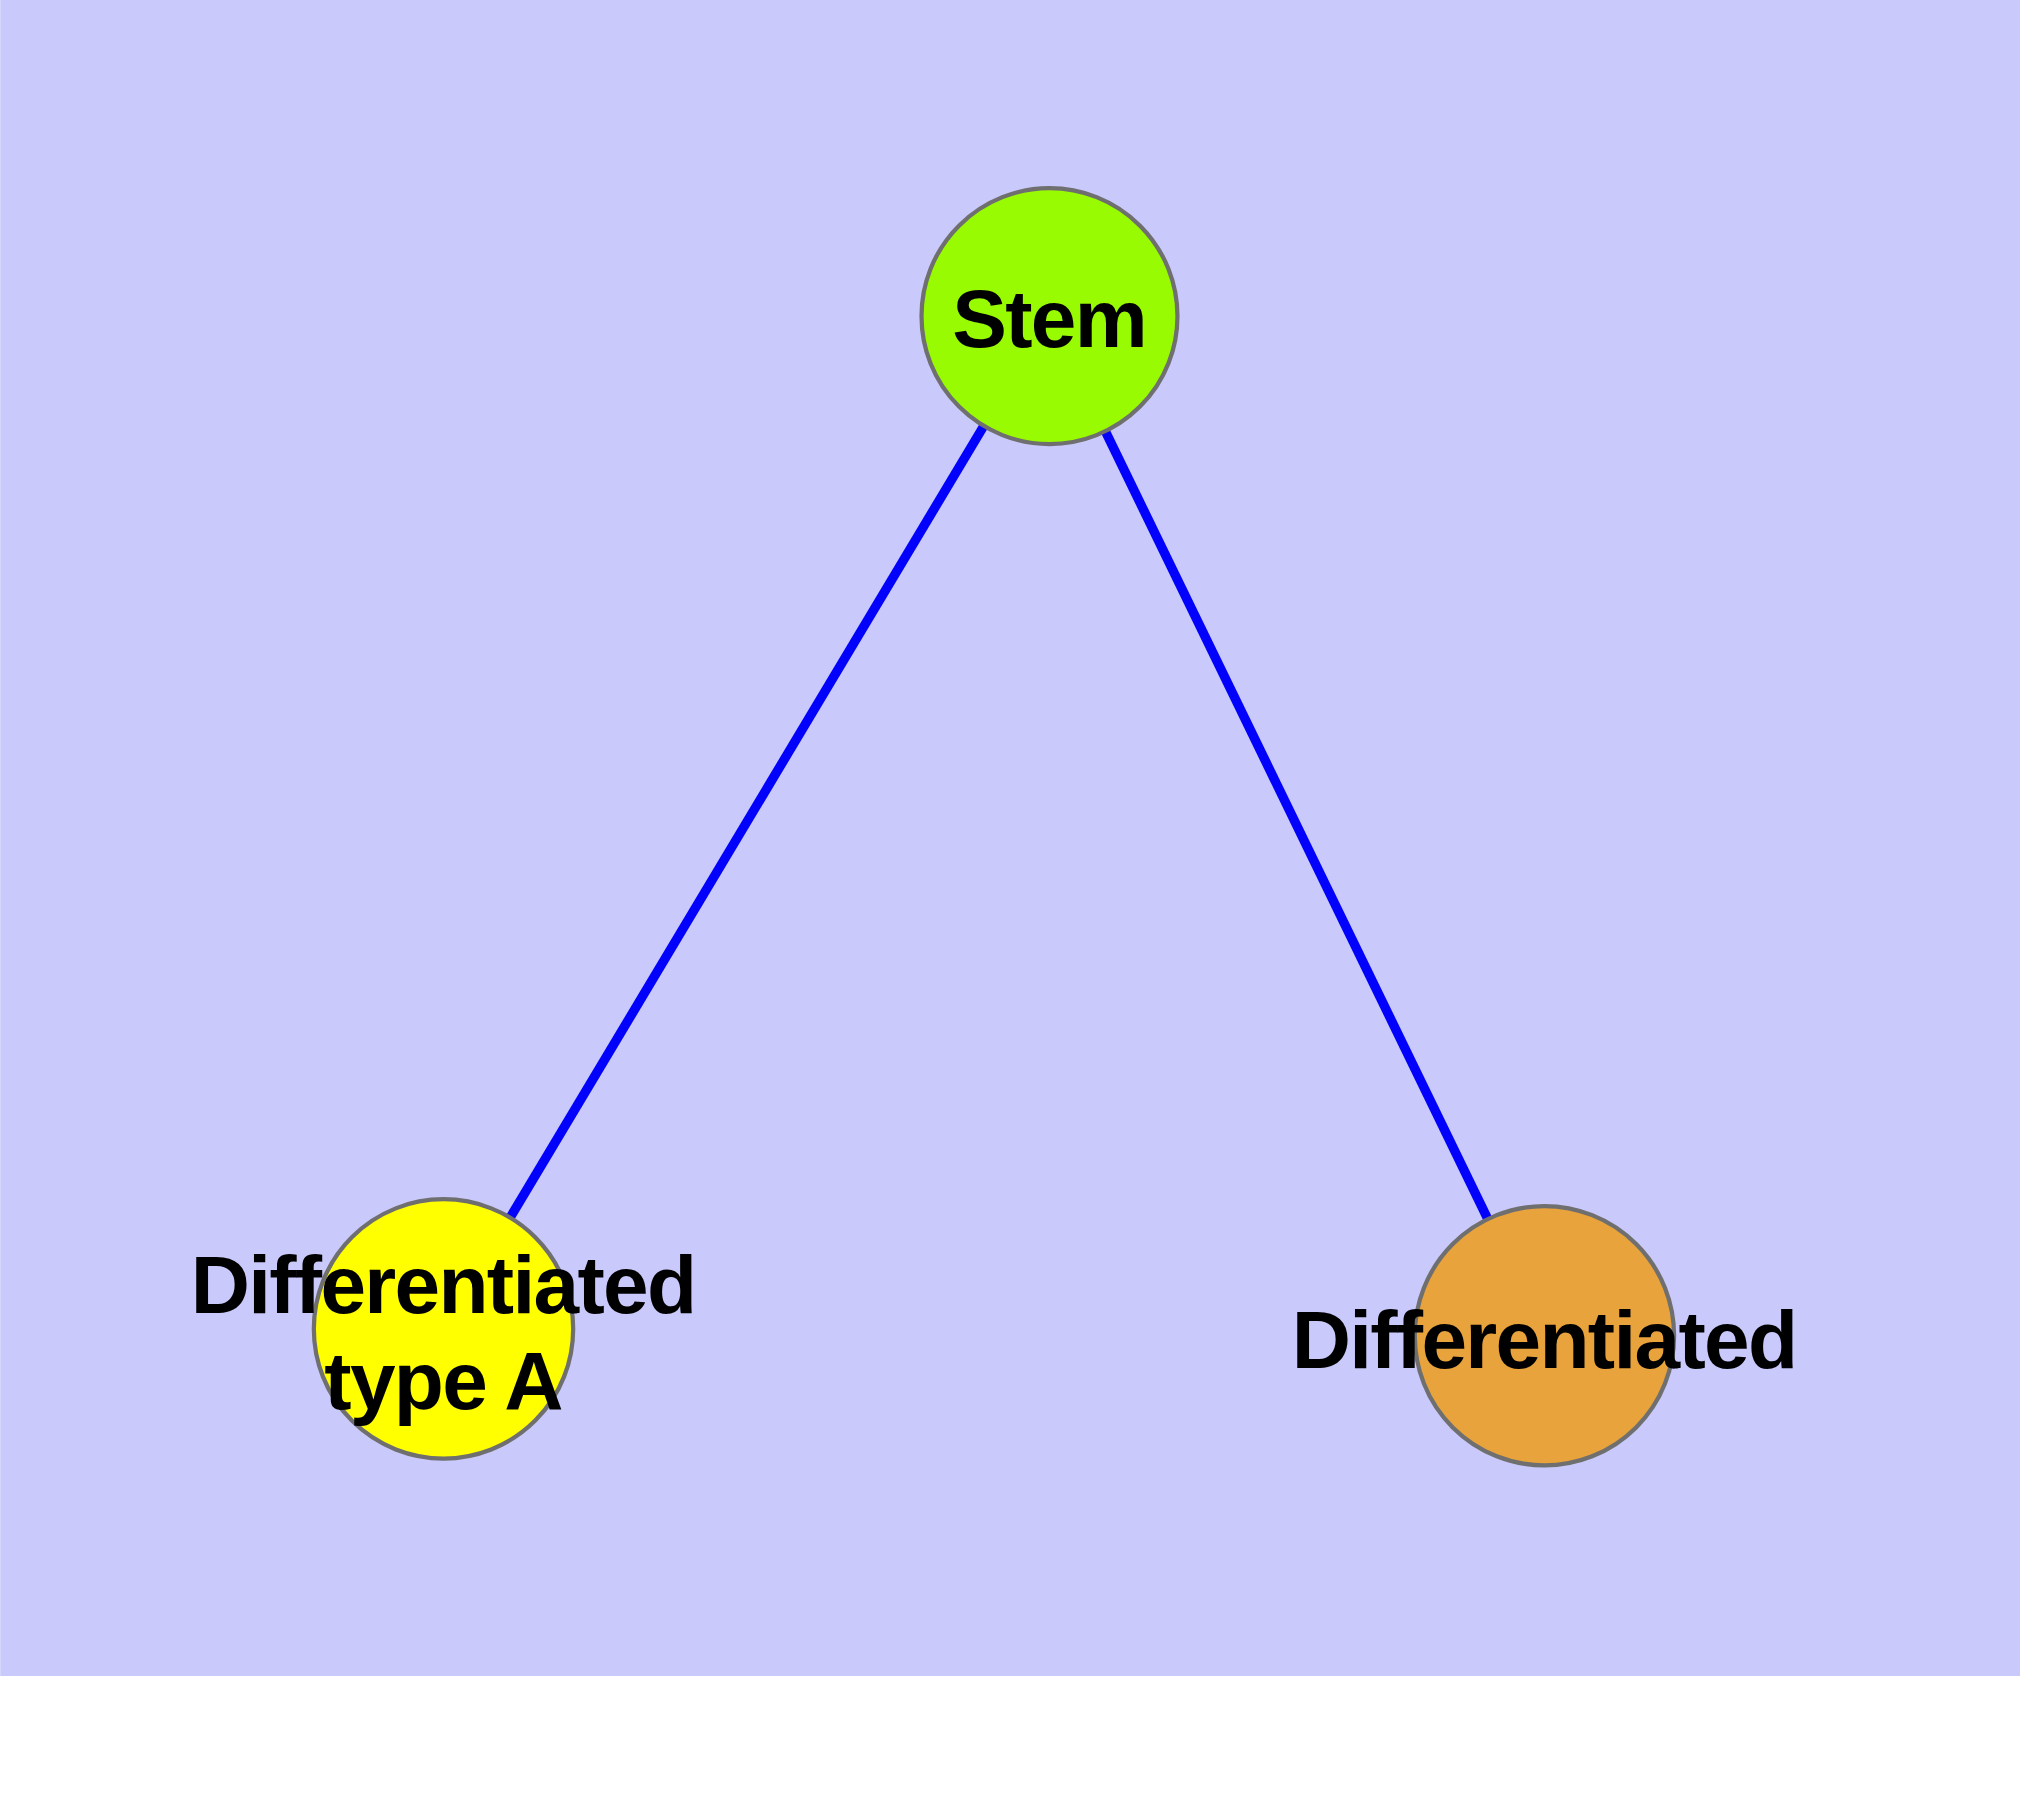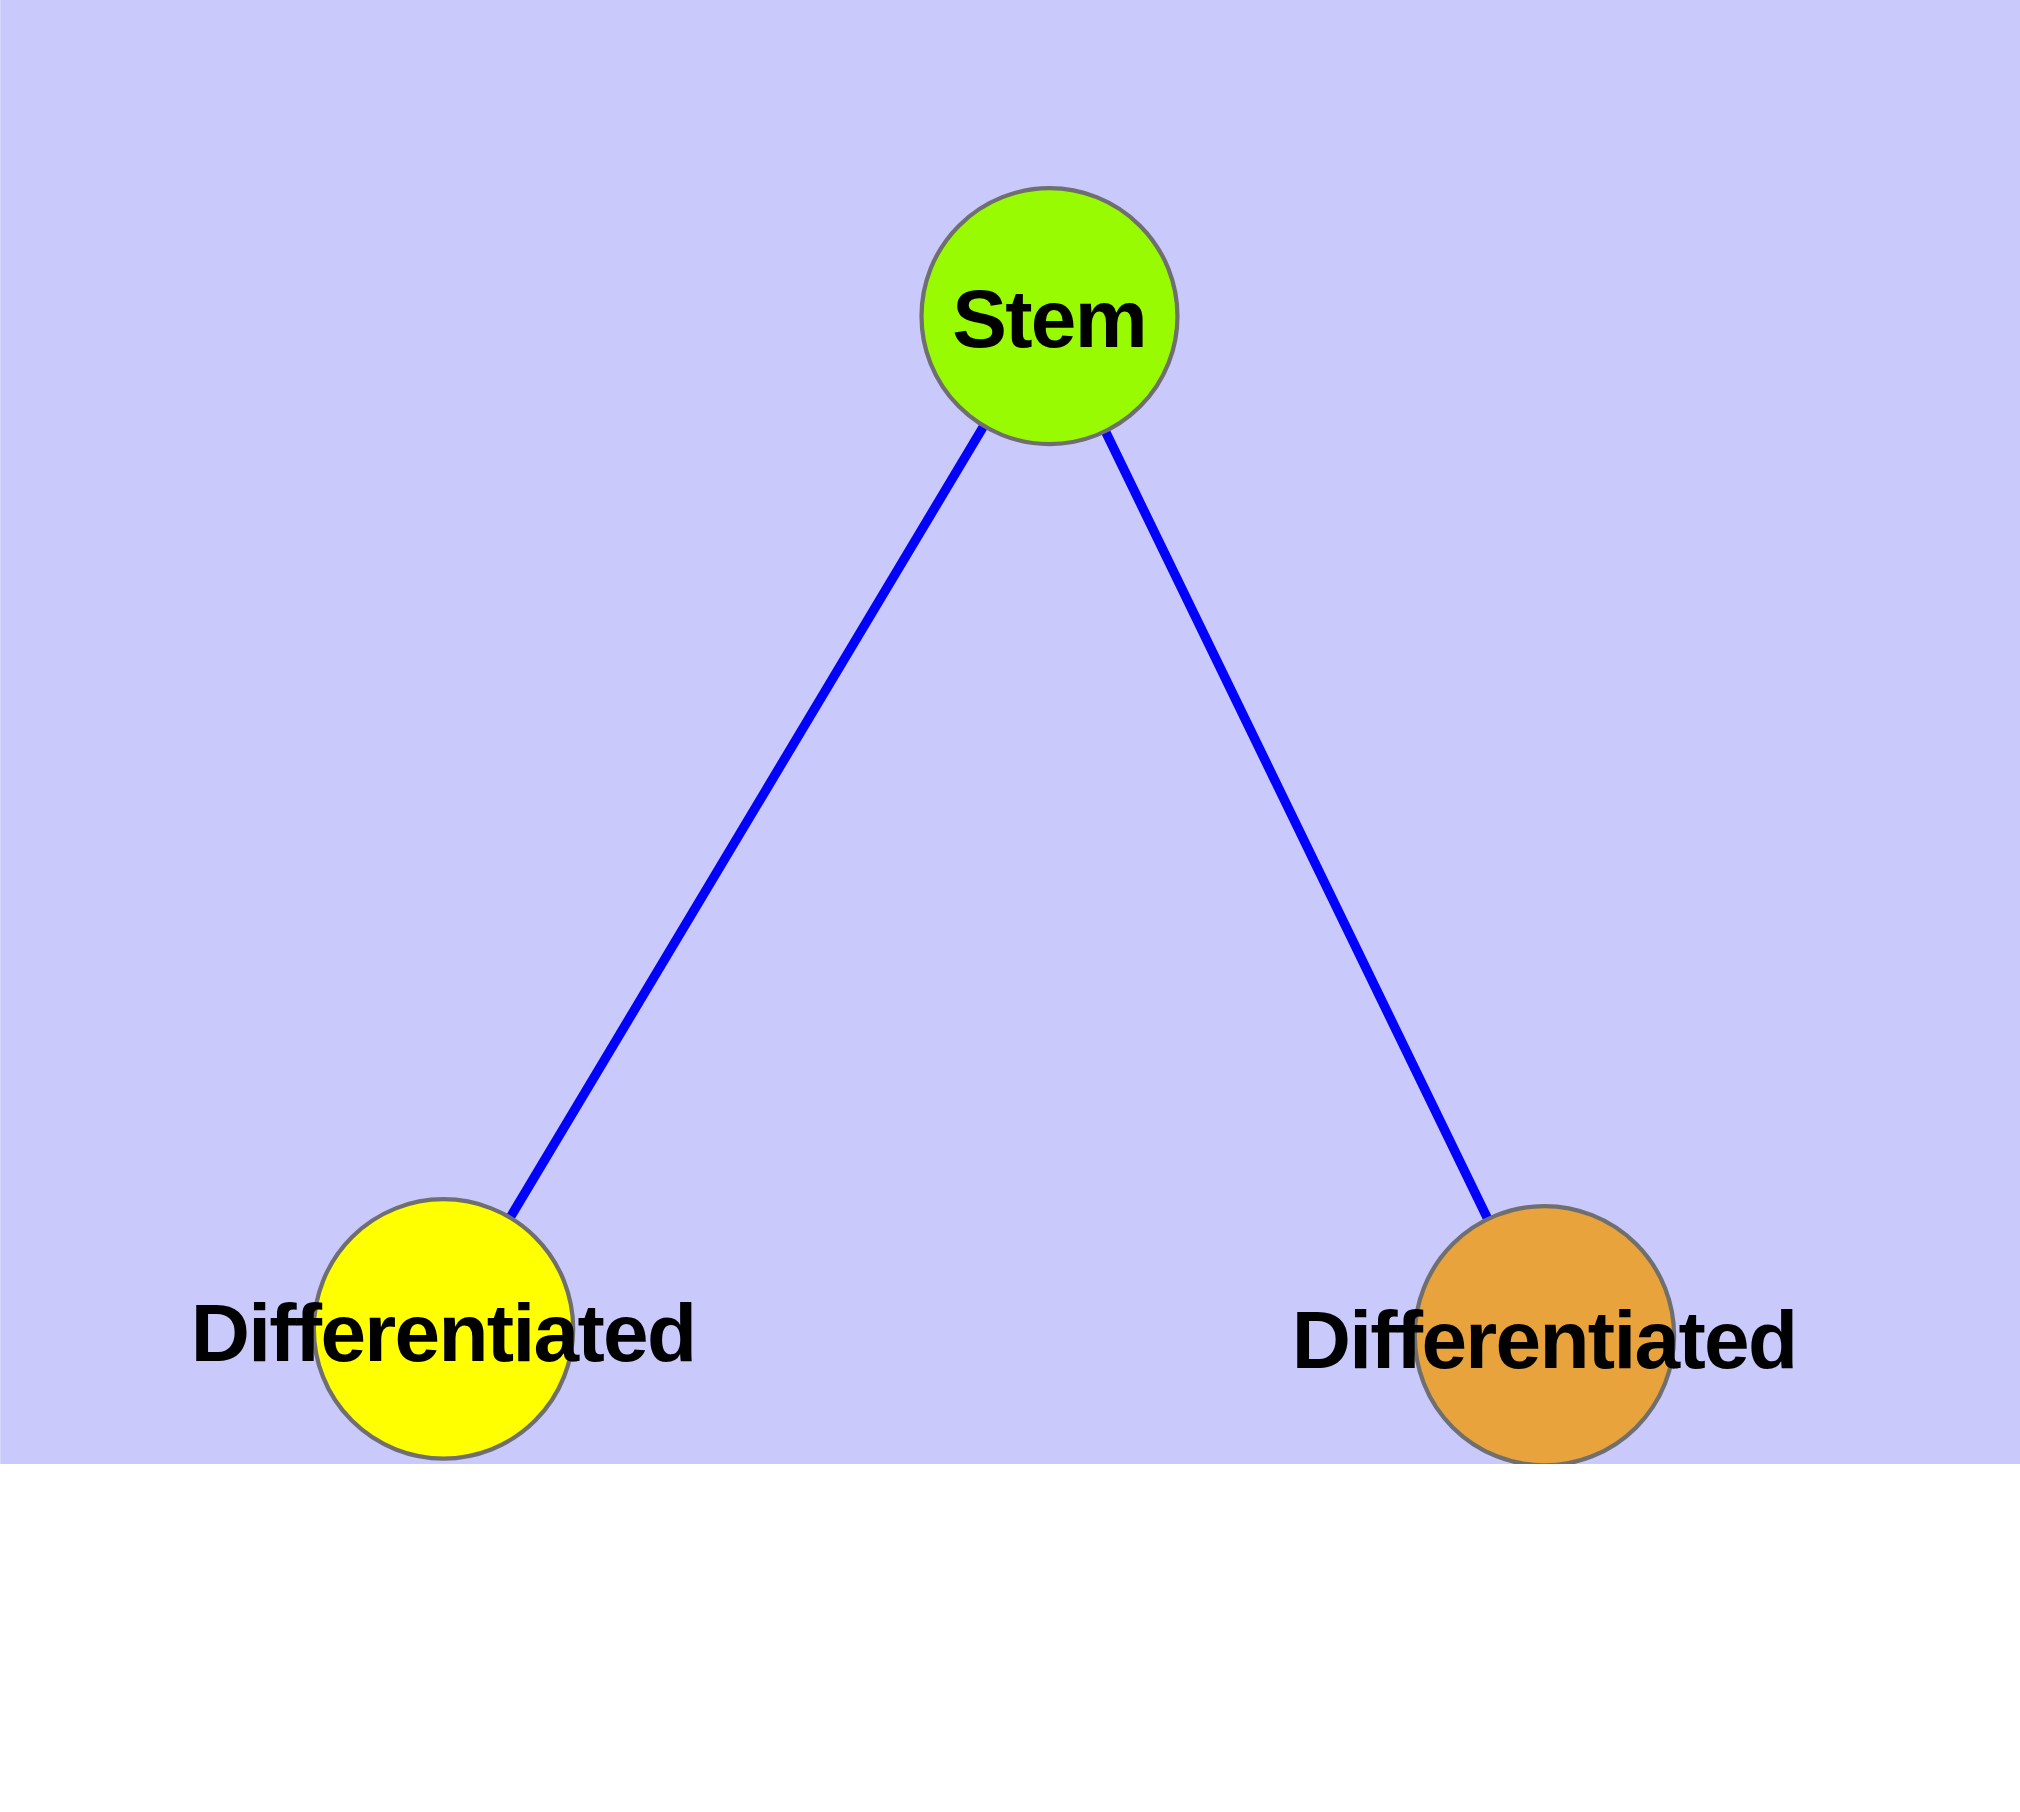--- a/index.html
+++ b/index.html
@@ -3,21 +3,21 @@
 <meta charset="utf-8">
 <style>
   html, body {
     margin: 0;
     padding: 0;
     background: #ffffff;
   }
   #canvas {
     position: relative;
     width: 2021px;
-    height: 1464px;
+    height: 1676px;
     overflow: hidden;
     font-family: "Liberation Sans", sans-serif;
   }
   #graph-svg {
     position: absolute;
     left: 0;
     top: 0;
     display: block;
   }
   .edge-line {
@@ -59,20 +59,21 @@
     <circle class="node-circle" cx="523" cy="1568" r="153" fill="#ffff00"></circle>
     <circle class="node-circle" cx="1822" cy="1576" r="153" fill="#e8a33c"></circle>
   </svg>
 
   <div class="node-label" style="left:1049px; top:319px;">
     <span class="label-line">Stem</span>
   </div>
 
   <div class="node-label" style="left:443px; top:1333px;">
     <span class="label-line">Differentiated</span>
+    <span class="label-line">type A</span>
   </div>
 
   <div class="node-label" style="left:1544px; top:1340px;">
     <span class="label-line">Differentiated</span>
   </div>
 
 </div>
 
 
 </body></html>

